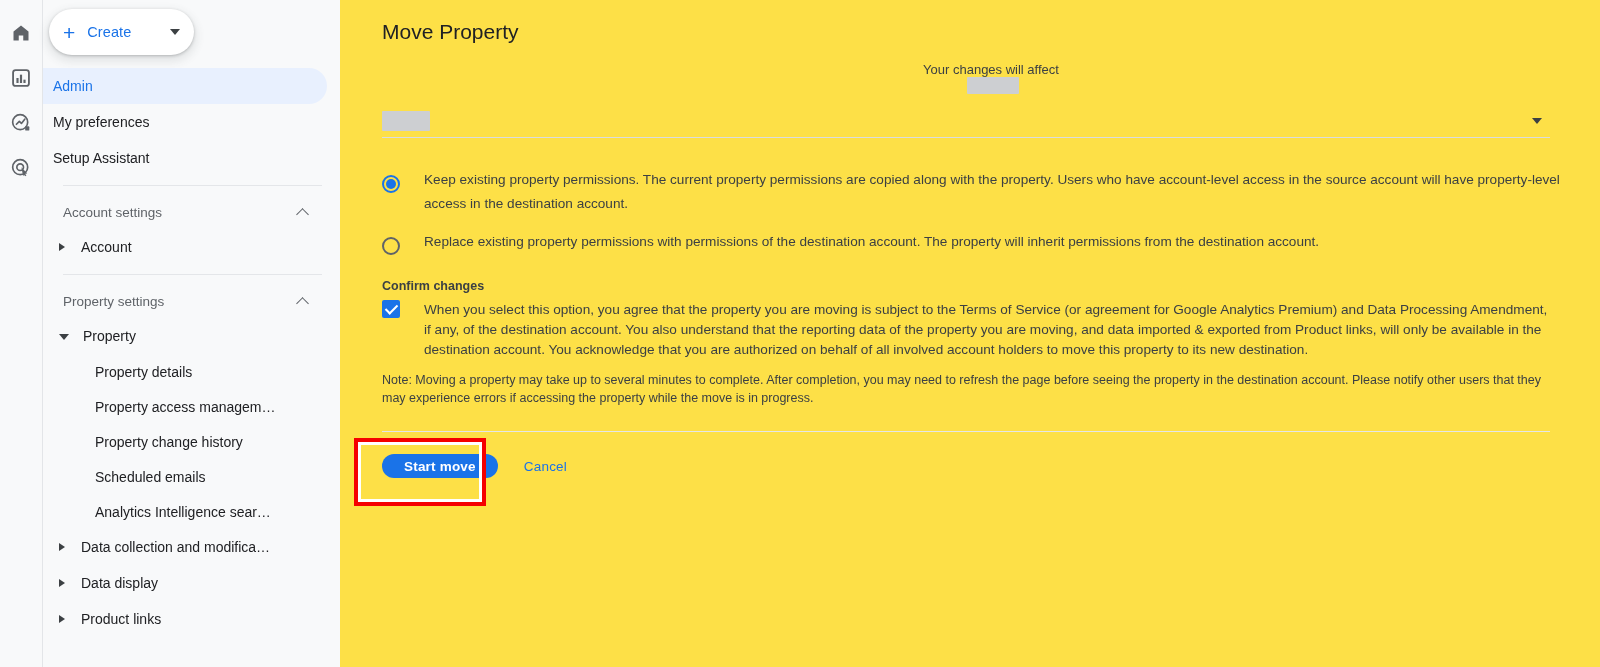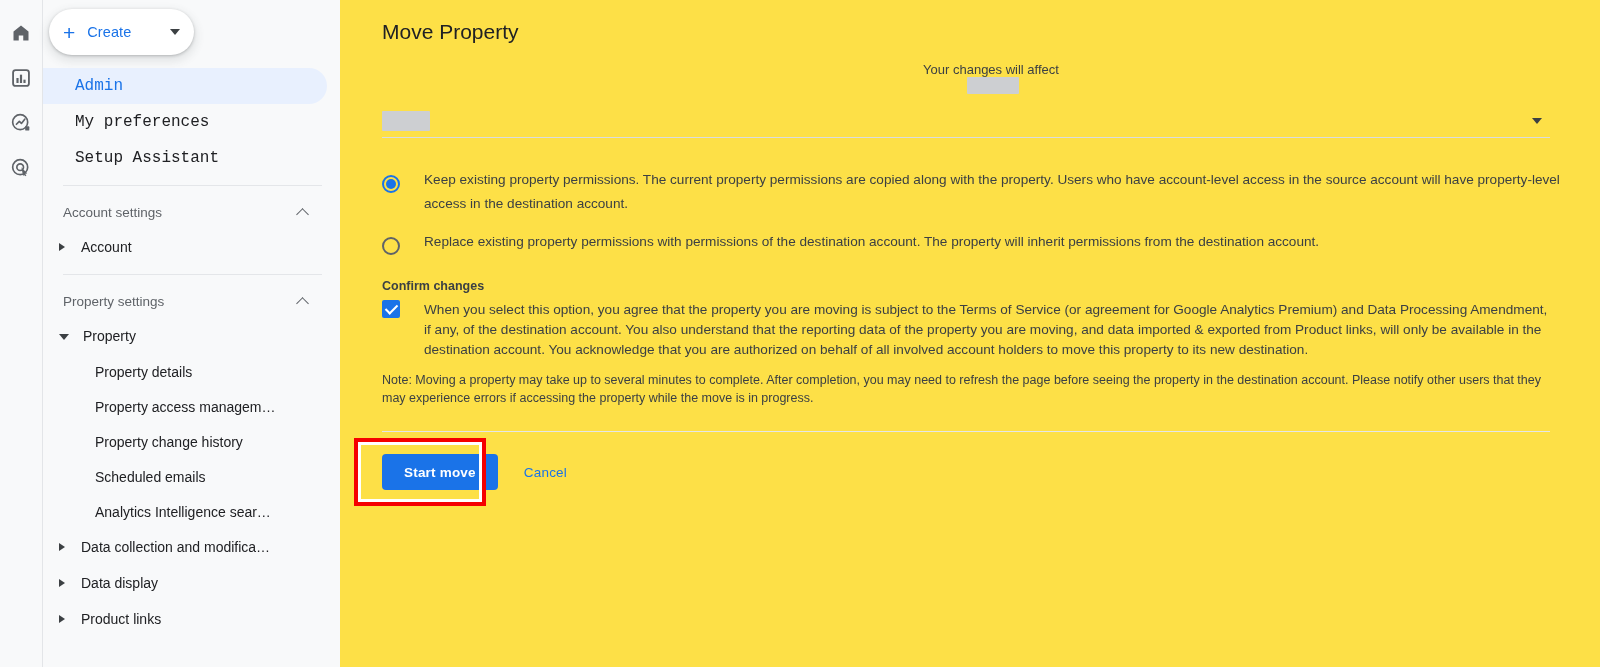--- a/index.html
+++ b/index.html
@@ -75,28 +75,27 @@
   .create-plus { color: #1a73e8; font-size: 21px; line-height: 1; font-weight: 400; margin-right: 12px; }
   .create-label { color: #1a73e8; font-size: 14.5px; font-weight: 500; letter-spacing: .1px; flex: 1; text-align: left; }
   .create-caret { width: 0; height: 0; border-left: 5px solid transparent; border-right: 5px solid transparent; border-top: 6px solid #3c4043; margin-left: 6px; }
 
   .nav-list { padding: 0; }
 
   .nav-item {
     height: 36px;
     display: flex;
     align-items: center;
-    padding-left: 32px;
-    font-size: 16px;
+    padding-left: 10px;
+    font-size: 14px;
     color: #202124;
     cursor: pointer;
     border-radius: 0 18px 18px 0;
     margin-right: 13px;
     white-space: nowrap;
-    font-family: Liberation Mono, monospace;
   }
   .nav-item.active {
     background: #e8f0fe;
     color: #1a73e8;
   }
 
   .nav-divider {
     height: 1px;
     background: #e4e6e9;
     margin: 9px 18px 9px 20px;
@@ -304,22 +303,22 @@
     align-items: center;
     margin-top: 22px;
     position: relative;
   }
   .start-btn {
     background: #1a73e8;
     color: #ffffff;
     font-size: 13.5px;
     font-weight: 700;
     border: none;
-    border-radius: 4px;
-    height: 36px;
+    border-radius: 16px;
+    height: 24px;
     padding: 0 22px;
     cursor: pointer;
     font-family: inherit;
     letter-spacing: .2px;
   }
   .cancel-btn {
     background: transparent;
     border: none;
     color: #1a73e8;
     font-size: 13.5px;

